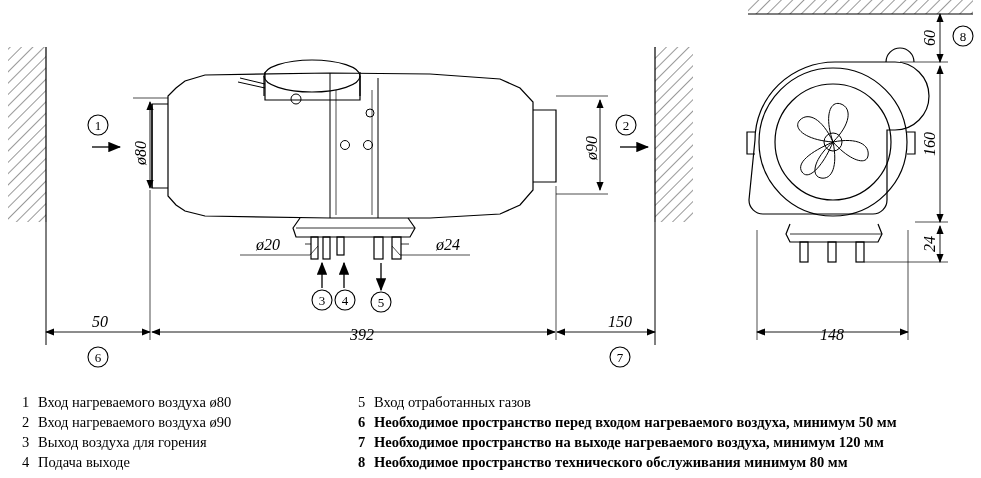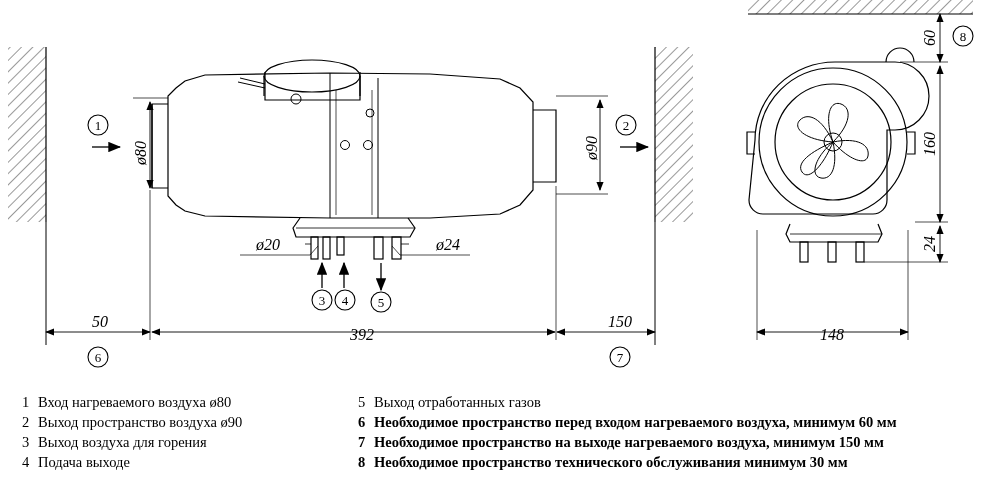--- a/index.html
+++ b/index.html
@@ -260,44 +260,44 @@
   </svg>
 
   <div class="legend">
     <div class="legend-col left">
       <div class="legend-row">
         <span class="legend-num">1</span>
         <span class="legend-txt">Вход нагреваемого воздуха ø80</span>
       </div>
       <div class="legend-row">
         <span class="legend-num">2</span>
-        <span class="legend-txt">Выход пространство воздуха ø90</span>
+        <span class="legend-txt">Вход нагреваемого воздуха ø90</span>
       </div>
       <div class="legend-row">
         <span class="legend-num">3</span>
         <span class="legend-txt">Выход воздуха для горения</span>
       </div>
       <div class="legend-row">
         <span class="legend-num">4</span>
         <span class="legend-txt">Подача выходе</span>
       </div>
     </div>
     <div class="legend-col right">
       <div class="legend-row">
         <span class="legend-num">5</span>
-        <span class="legend-txt">Выход отработанных газов</span>
+        <span class="legend-txt">Вход отработанных газов</span>
       </div>
       <div class="legend-row bold">
         <span class="legend-num">6</span>
-        <span class="legend-txt">Необходимое пространство перед входом нагреваемого воздуха, минимум 60 мм</span>
+        <span class="legend-txt">Необходимое пространство перед входом нагреваемого воздуха, минимум 50 мм</span>
       </div>
       <div class="legend-row bold">
         <span class="legend-num">7</span>
-        <span class="legend-txt">Необходимое пространство на выходе нагреваемого воздуха, минимум 150 мм</span>
+        <span class="legend-txt">Необходимое пространство на выходе нагреваемого воздуха, минимум 120 мм</span>
       </div>
       <div class="legend-row bold">
         <span class="legend-num">8</span>
-        <span class="legend-txt">Необходимое пространство технического обслуживания минимум 30 мм</span>
+        <span class="legend-txt">Необходимое пространство технического обслуживания минимум 80 мм</span>
       </div>
     </div>
   </div>
 
 </div>
 
 </body></html>

